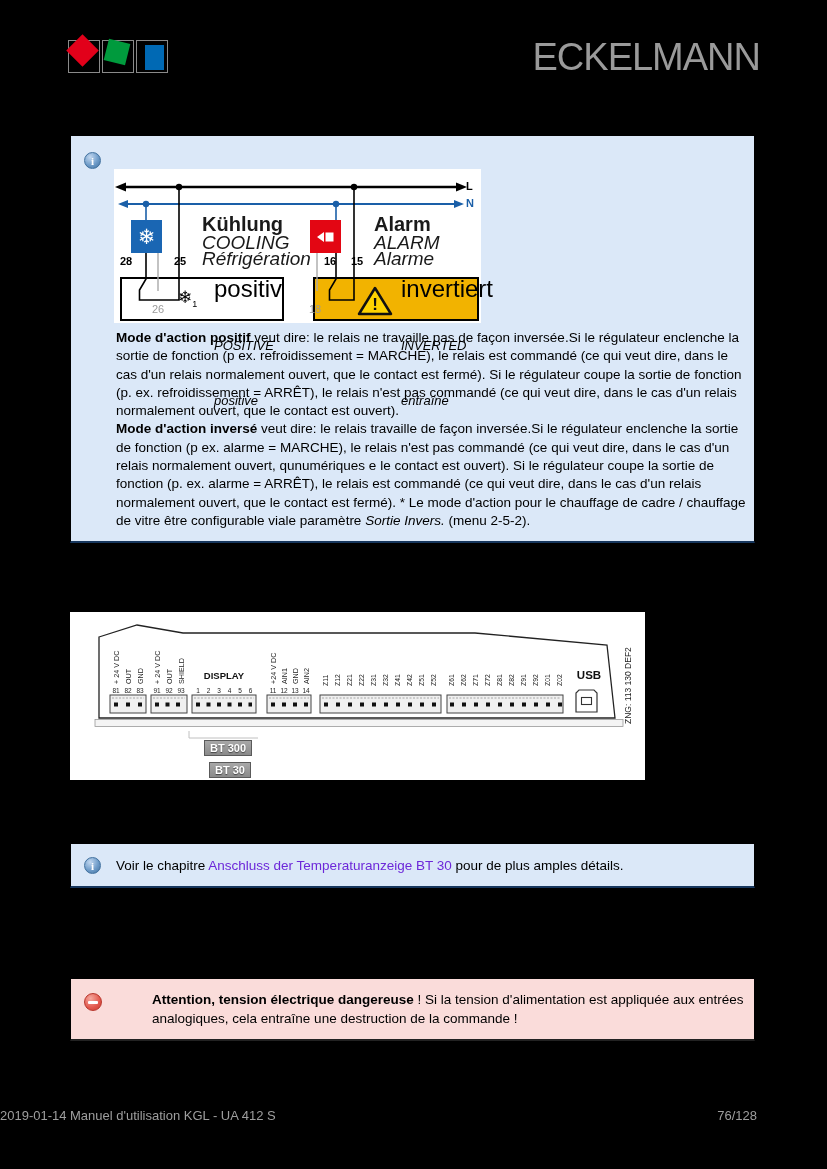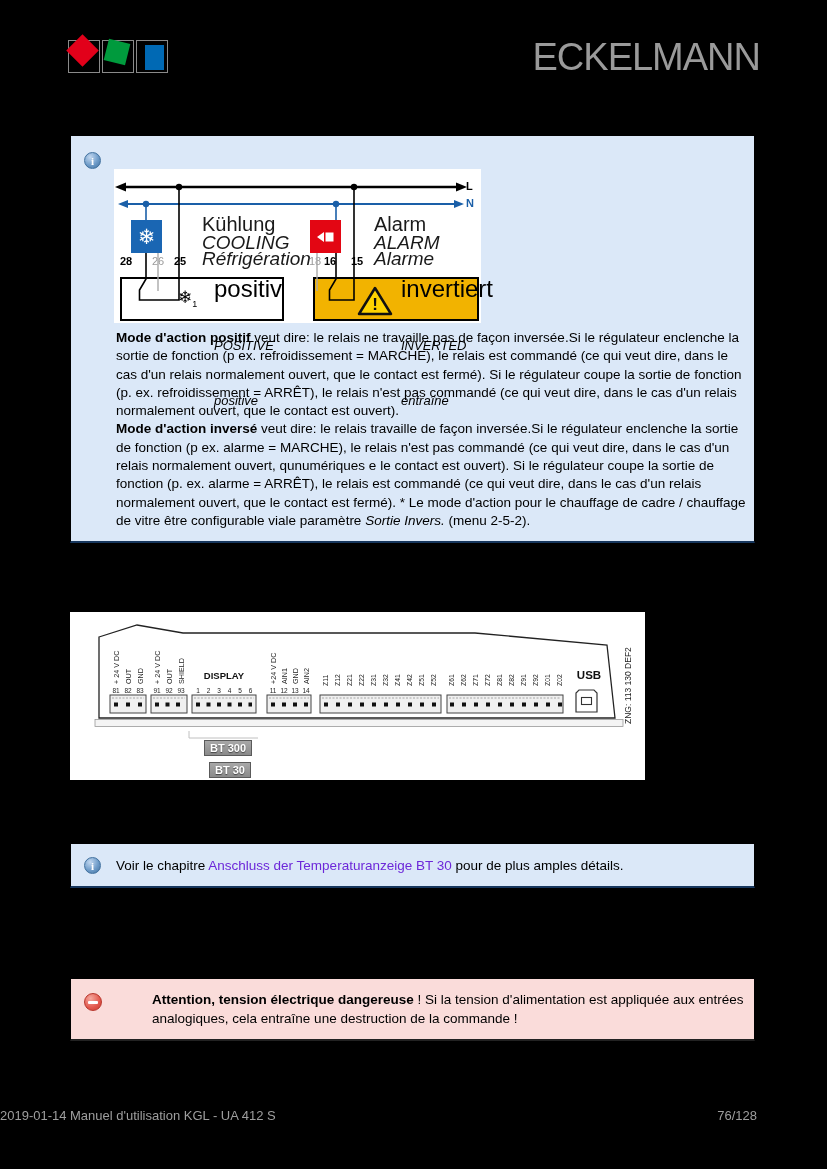--- a/index.html
+++ b/index.html
@@ -34,28 +34,28 @@
   .noentry-icon::after { content:""; position:absolute; left:3px; top:7px; width:10px; height:3px;
                background:#fff; border-radius:1px; }
 
   
   .wiring { position:absolute; left:43px; top:33px; width:367px; height:154px; background:#fff; }
   .wiring .overlay { position:absolute; left:0; top:0; z-index:3; pointer-events:none; }
   .wd-box { position:absolute; display:flex; align-items:center; justify-content:center; z-index:2; }
   .wd-cool-icon { left:17px; top:51px; width:31px; height:33px; background:#1a66b3; color:#fff; font-size:21px; }
   .wd-alarm-icon { left:196px; top:51px; width:31px; height:33px; background:#e30613; }
   .wd-lang { position:absolute; top:44px; z-index:2; color:#1a1a1a; }
-  .wd-lang .l1 { font-size:20px; font-weight:400; line-height:22px; }
+  .wd-lang .l1 { font-size:20px; font-weight:700; line-height:22px; }
   .wd-lang .l2 { font-size:19px; font-style:italic; line-height:16px; }
   .wd-cool-text { left:88px; }
   .wd-alarm-text { left:260px; }
   .busl { position:absolute; left:352px; top:11px; font-size:11px; font-weight:bold; z-index:2; }
   .busn { position:absolute; left:352px; top:28px; font-size:11px; font-weight:bold; color:#1a5fa8; z-index:2; }
   .term { position:absolute; top:86px; width:20px; text-align:center; font-size:11px; font-weight:bold; z-index:2; }
-  .term.gray { color:#9a9a9a; font-weight:normal; }
+  .term.gray { color:#9a9a9a; font-weight:normal;margin-top:48px; }
   .relaybox { position:absolute; top:108px; height:44px; border:2px solid #000; box-sizing:border-box; z-index:1; }
   .posbox { left:6px; width:164px; background:transparent; }
   .invbox { left:199px; width:166px; background:#f2b300; }
   .snow1 { position:absolute; left:56px; top:8px; font-size:17px; color:#000; }
   .snow1 sub { font-size:9px; }
   .rb-text { position:absolute; left:92px; top:1px; }
   .invbox .rb-text { left:86px; }
   .rb-l1 { font-size:24px; line-height:18px; font-weight:500; }
   .rb-l2 { font-size:13px; font-style:italic; line-height:14px;margin-top:41px; }
   .tri { position:absolute; left:42px; top:7px; }

